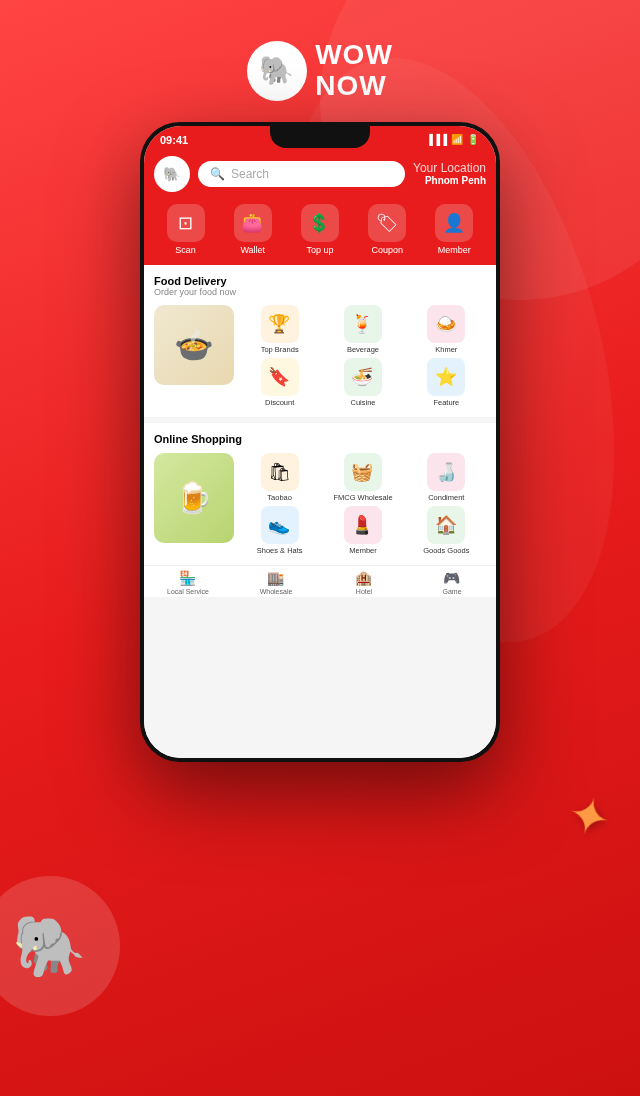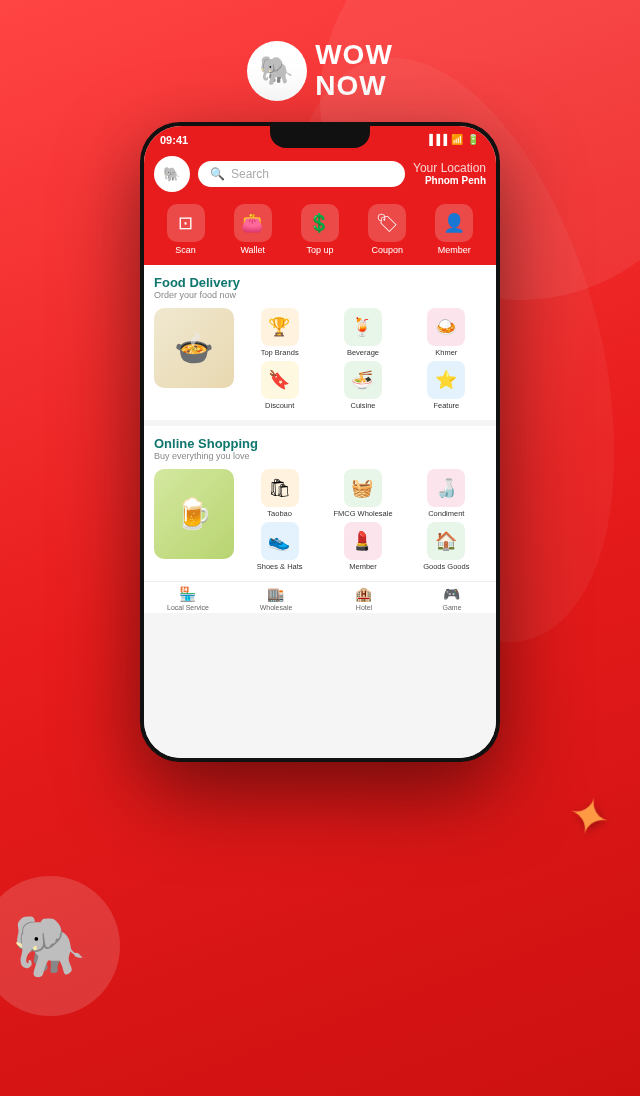--- a/index.html
+++ b/index.html
@@ -223,23 +223,23 @@
       overflow: hidden;
     }
 
     
     .section {
       background: white;
       margin-bottom: 6px;
       padding: 10px;
     }
     .section-title {
-      font-size: 13px;
+      font-size: 11px;
       font-weight: 700;
-      color: #0f766e;
+      color: #000000;
     }
     .section-sub {
       font-size: 9px;
       color: #888;
     }
     .section-body {
       display: flex;
       gap: 6px;
       margin-top: 8px;
     }
@@ -458,21 +458,20 @@
               <div class="grid-item">
                 <div class="grid-icon" style="background:#e3f2fd">⭐</div>
                 <span class="grid-label">Feature</span>
               </div>
             </div>
           </div>
         </div>
 
         <div class="shopping-section">
           <div class="section-title">Online Shopping</div>
-          <div class="section-sub">Buy everything you love</div>
           <div class="shop-body">
             <div class="beer-image">🍺</div>
             <div class="shop-grid">
               <div class="grid-item">
                 <div class="grid-icon" style="background:#fff3e0">🛍</div>
                 <span class="grid-label">Taobao</span>
               </div>
               <div class="grid-item">
                 <div class="grid-icon" style="background:#e8f5e9">🧺</div>
                 <span class="grid-label">FMCG Wholesale</span>

